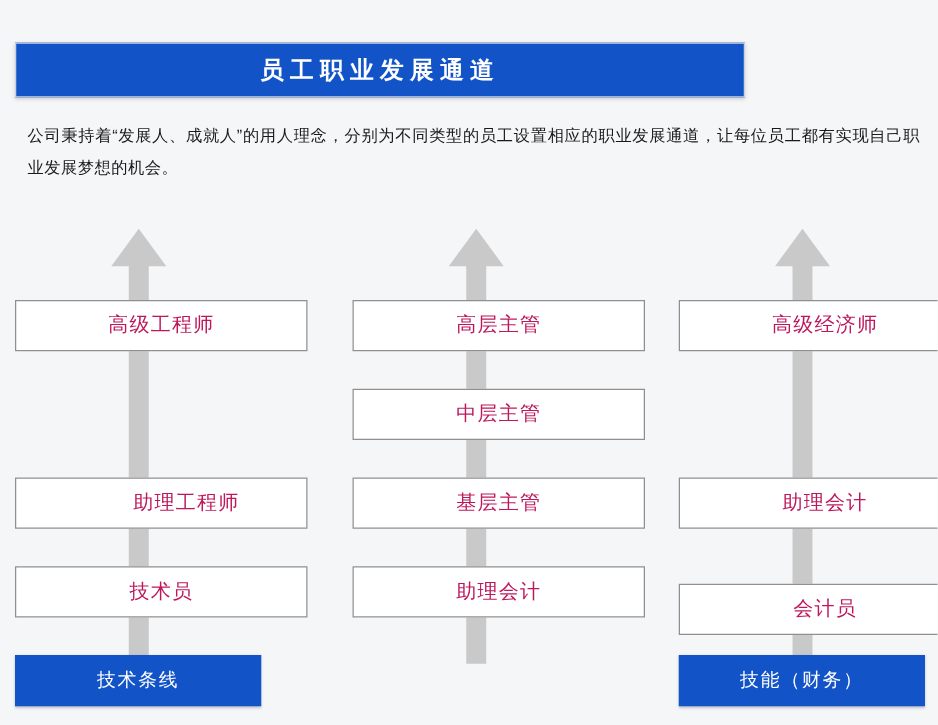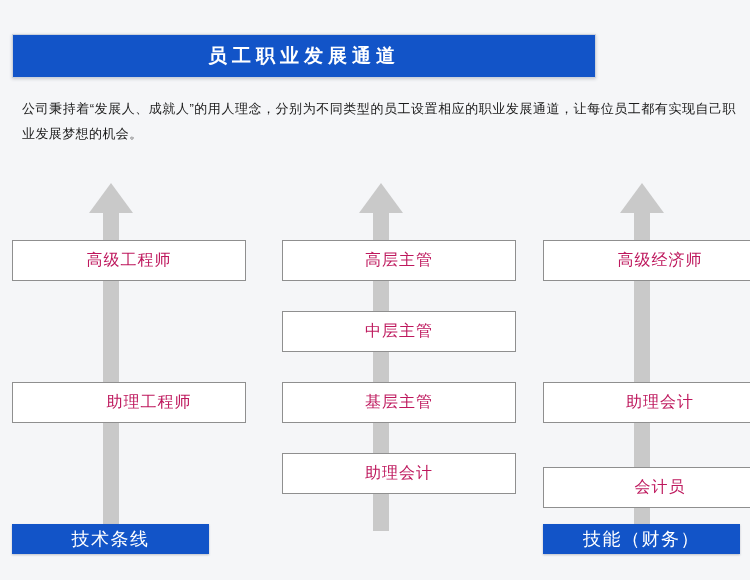--- a/index.html
+++ b/index.html
@@ -85,25 +85,25 @@
     font-size: 16px;
     color: #be185d;
     letter-spacing: 1px;
     white-space: nowrap;
     z-index: 1;
     font-family: Liberation Serif, serif;
   }
   .channel-base {
     position: absolute;
     left: 0; top: 341px;
-    width: 197px; height: 30px;
+    width: 197px; height: 41px;
     background: var(--primary-blue);
     box-shadow: 0 1px 2px rgba(60,70,90,0.3);
     display: flex; align-items: center; justify-content: center;
-    font-size: 18px;
+    font-size: 15px;
     color: #ffffff;
     letter-spacing: 1.5px;
     white-space: nowrap;
     z-index: 1;
   }
 </style>
 </head>
 <body>
 
 <div class="page">
@@ -113,20 +113,21 @@
 
   <p class="intro">公司秉持着“发展人、成就人”的用人理念，分别为不同类型的员工设置相应的职业发展通道，让每位员工都有实现自己职业发展梦想的机会。</p>
 
   <div class="channels" id="channels">
       <div class="channel" style="left: 0px;">
     <div class="arrow-head"></div>
     <div class="arrow-shaft"></div>
     <div class="channel-base">技术条线</div>
   <div class="level-box" style="top: 57px;">高级工程师</div>
         <div class="level-box" style="top: 199px; padding-left: 40px;">助理工程师</div>
+        <div class="level-box" style="top: 270px;">技术员</div>
       </div>
       <div class="channel" style="left: 270px;">
     <div class="arrow-head"></div>
     <div class="arrow-shaft"></div>
   <div class="level-box" style="top: 57px;">高层主管</div>
         <div class="level-box" style="top: 128px;">中层主管</div>
         <div class="level-box" style="top: 199px;">基层主管</div>
         <div class="level-box" style="top: 270px;">助理会计</div>
       </div>
       <div class="channel" style="left: 531px;">

